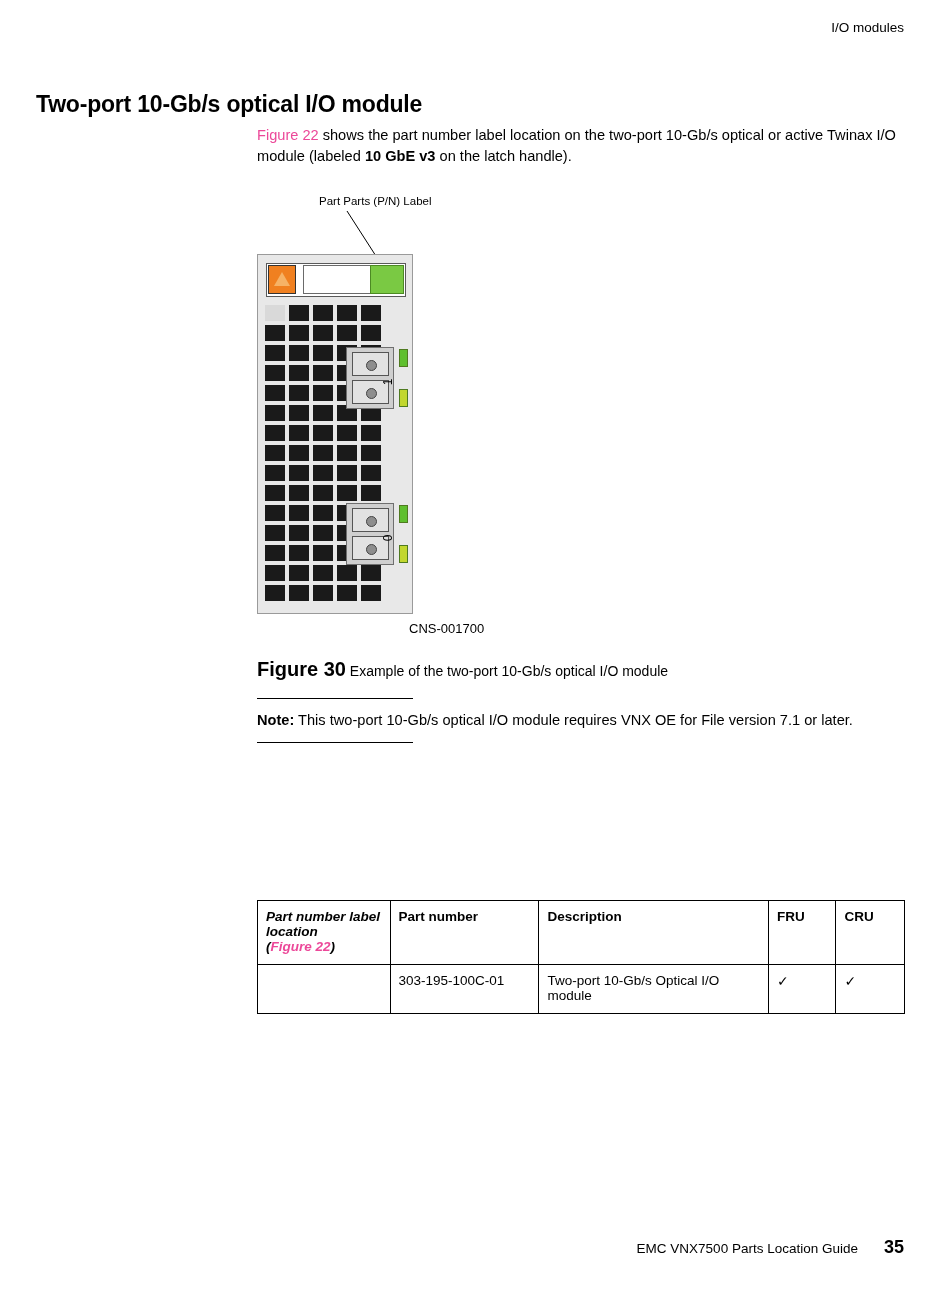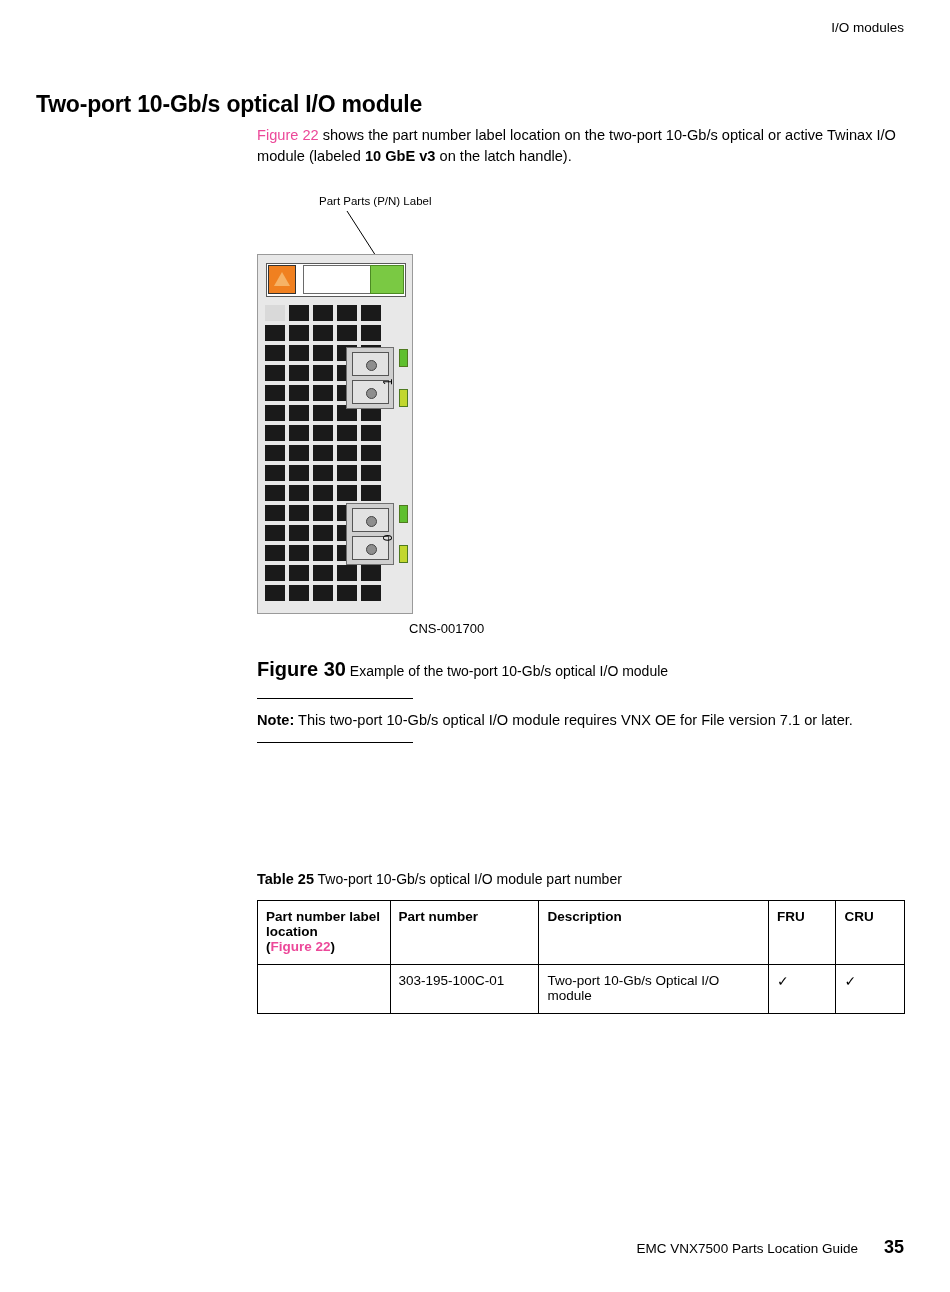--- a/index.html
+++ b/index.html
@@ -277,21 +277,21 @@
   table.parts th, table.parts td {
     border: 1px solid #000;
     vertical-align: top;
     padding: 8px 8px 10px 8px;
     text-align: left;
     font-weight: normal;
   }
   table.parts th {
     font-weight: bold;
   }
-  .th-loc { width: 131px; vertical-align: top; }
+  .th-loc { width: 131px; vertical-align: top; font-style: italic; }
   .th-pn { width: 152px; vertical-align: bottom; }
   .th-desc { width: 246px; vertical-align: bottom; }
   .th-fru { width: 56px; vertical-align: bottom; }
   .th-cru { width: 57px; vertical-align: bottom; }
   .check { text-align: center; font-size: 14px; }
   
   .footer {
     position: absolute;
     bottom: 34px;
     right: 46px;
@@ -472,24 +472,20 @@
 
   <div class="note-block">
     <div class="note-rule"></div>
     <div class="note-text">
       <span class="bold">Note:</span><span> This two-port 10-Gb/s optical I/O module requires VNX OE for File version 7.1 or later.</span>
     </div>
     <div class="note-rule bottom"></div>
   </div>
 
 
-  <div class="table-caption">
-    <span class="tc-bold">Table 25</span>
-    <span>Two-port 10-Gb/s optical I/O module part number</span>
-  </div>
 
   <table class="parts">
     <thead>
       <tr>
         <th class="th-loc">
           <div>Part number label</div>
           <div>location</div>
           <div>(<span class="link">Figure 22</span>)</div>
         </th>
         <th class="th-pn">Part number</th>

